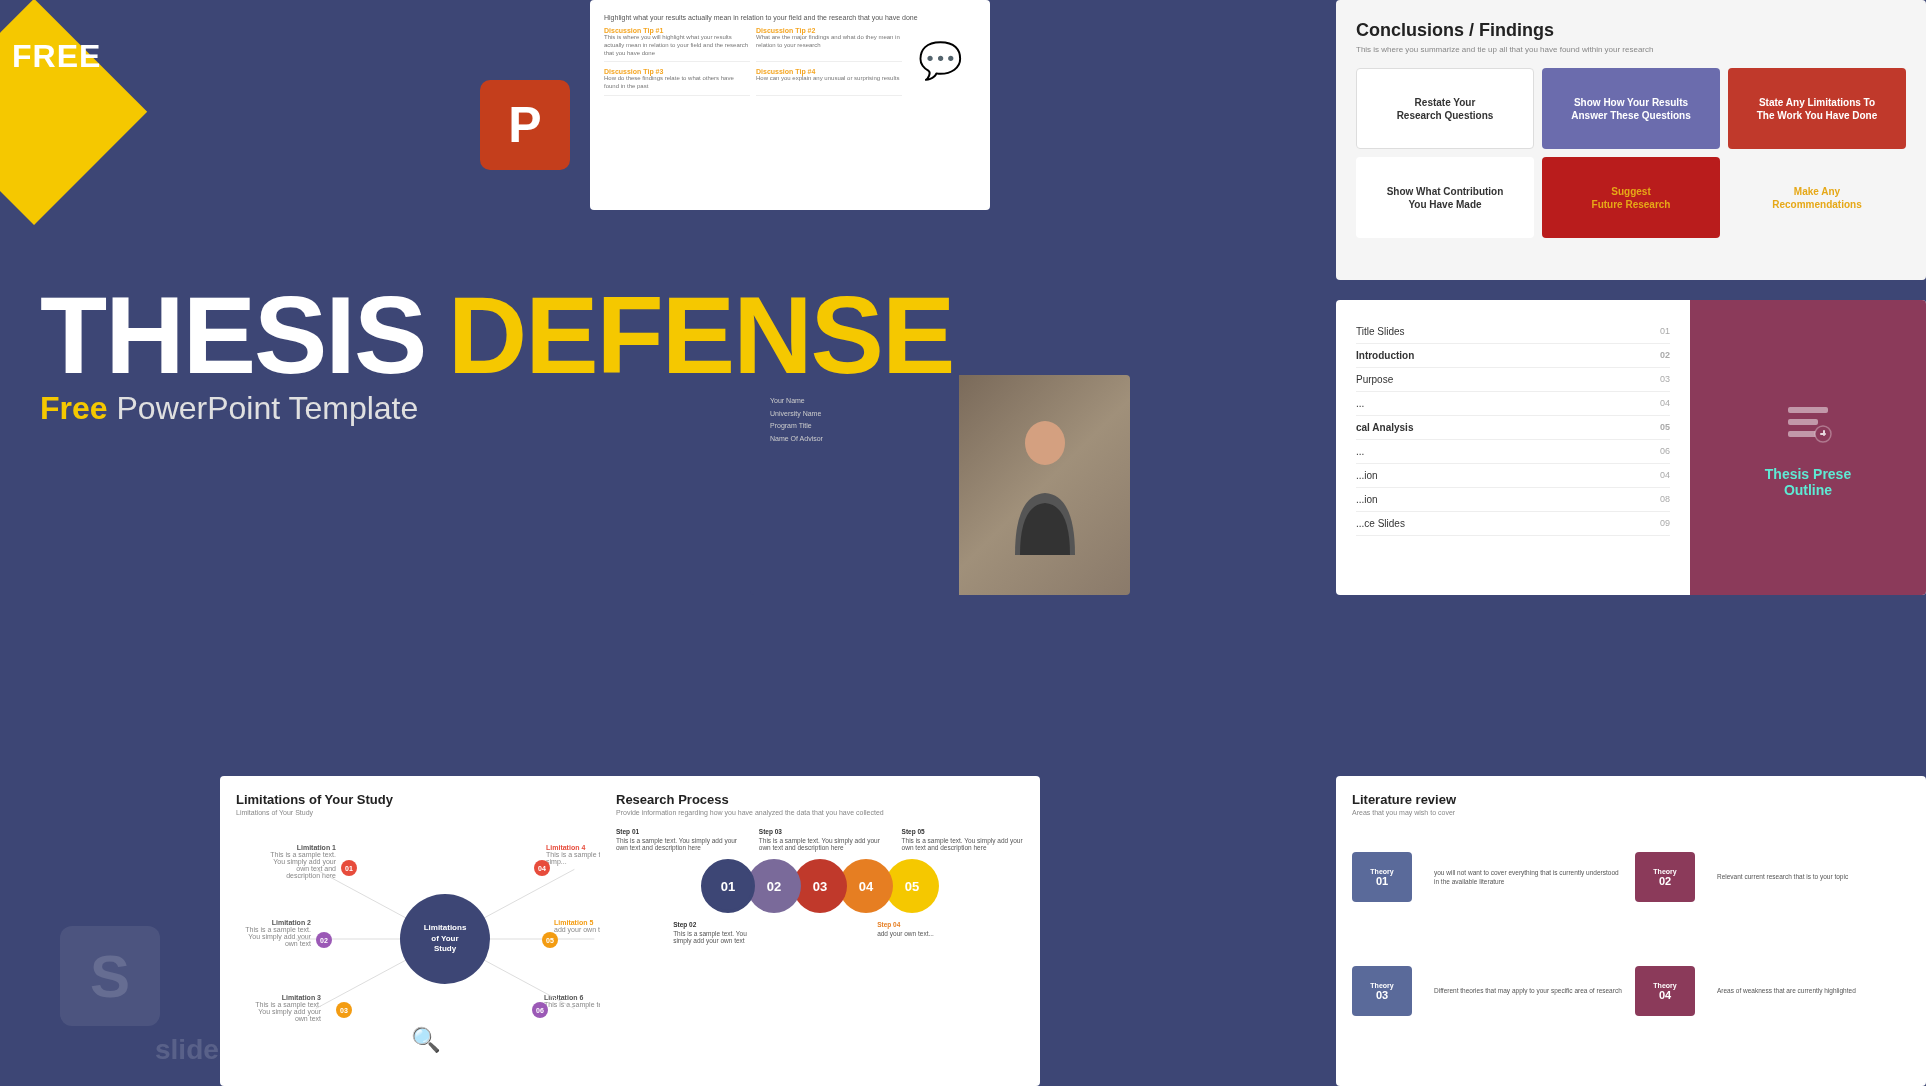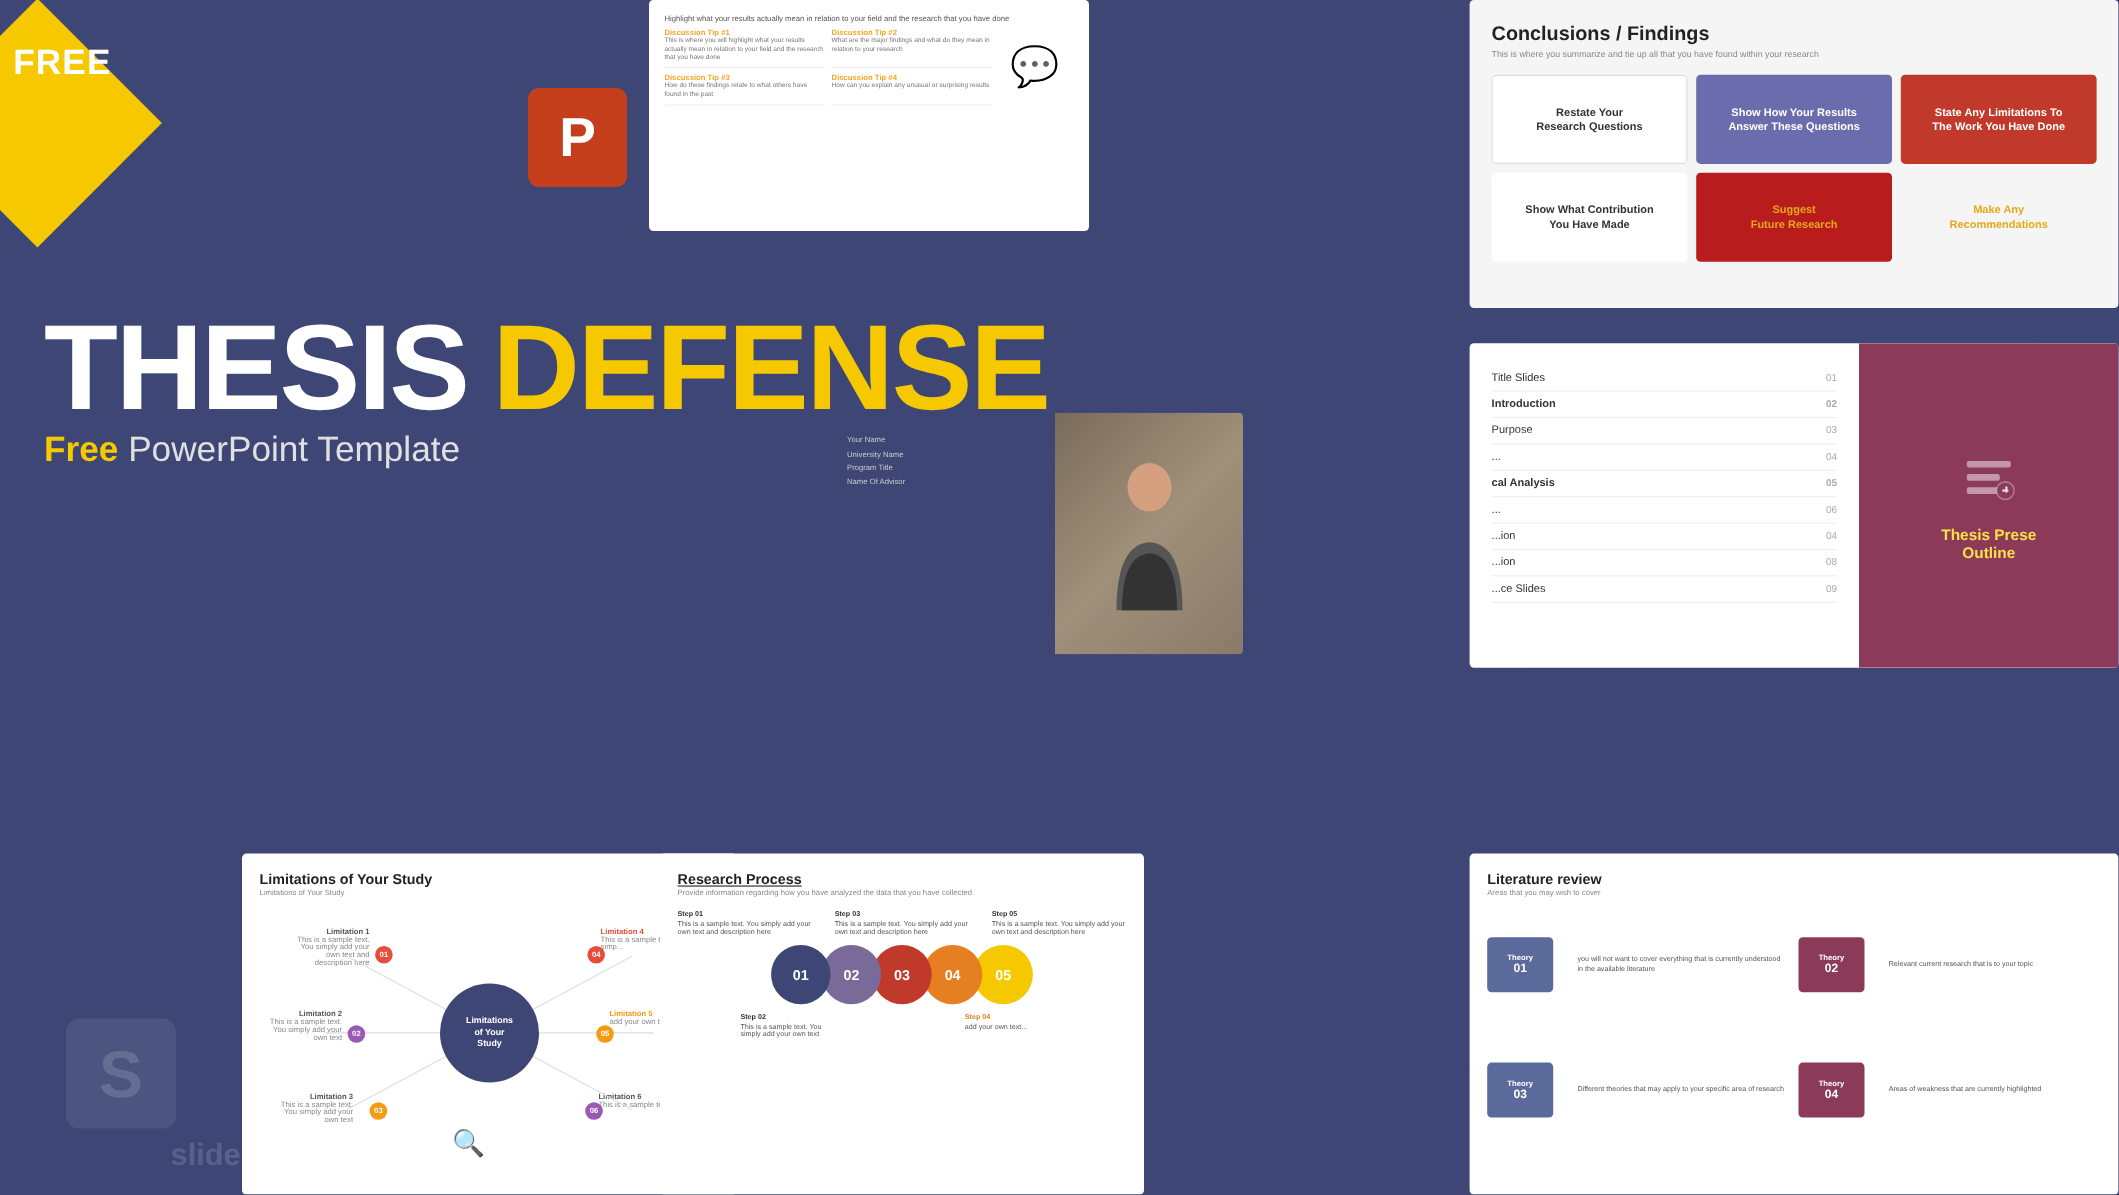--- a/index.html
+++ b/index.html
@@ -166,21 +166,21 @@
     }
     .cc-cell.white { background: #fff; color: #333; border: 1px solid #ddd; }
     .cc-cell.purple { background: #6b6cad; color: #fff; }
     .cc-cell.red { background: #c0392b; color: #fff; }
     .cc-cell.gold-text { background: #b91c1c; color: #e6a817; font-weight: 700; }
     .cc-cell.gold-text2 { background: #f5f5f5; color: #e6a817; font-weight: 700; }
 
     
     .card-outline {
       position: absolute;
-      top: 312px; right: 0;
+      top: 300px; right: 0;
       width: 590px; height: 295px;
       background: #fff;
       border-radius: 4px;
       overflow: hidden;
       display: flex;
     }
     .co-list {
       width: 60%;
       padding: 20px;
     }
@@ -192,21 +192,21 @@
       font-size: 10px;
       color: #333;
     }
     .co-list-item .co-num { color: #aaa; font-size: 9px; }
     .co-list-item.highlighted { font-weight: 700; }
     .co-right {
       width: 40%;
       background: #8b3a5a;
       display: flex; flex-direction: column;
       align-items: center; justify-content: center;
-      color: #fde047;
+      color: #5eead4;
       padding: 12px;
     }
     .co-right .co-icon {
       font-size: 36px;
       margin-bottom: 10px;
       opacity: 0.8;
     }
     .co-right .co-title {
       font-size: 14px;
       font-weight: 700;
@@ -283,21 +283,21 @@
     
     .card-research {
       position: absolute;
       bottom: 0; left: 600px;
       width: 440px; height: 310px;
       background: #fff;
       border-radius: 4px;
       padding: 16px;
       overflow: hidden;
     }
-    .cr-title { font-size: 13px; font-weight: 700; color: #222; margin-bottom: 2px; text-decoration: underline; }
+    .cr-title { font-size: 13px; font-weight: 700; color: #222; margin-bottom: 2px; }
     .cr-subtitle { font-size: 7px; color: #888; margin-bottom: 12px; }
 
     
     .card-literature {
       position: absolute;
       bottom: 0; right: 0;
       width: 590px; height: 310px;
       background: #fff;
       border-radius: 4px;
       padding: 16px;

